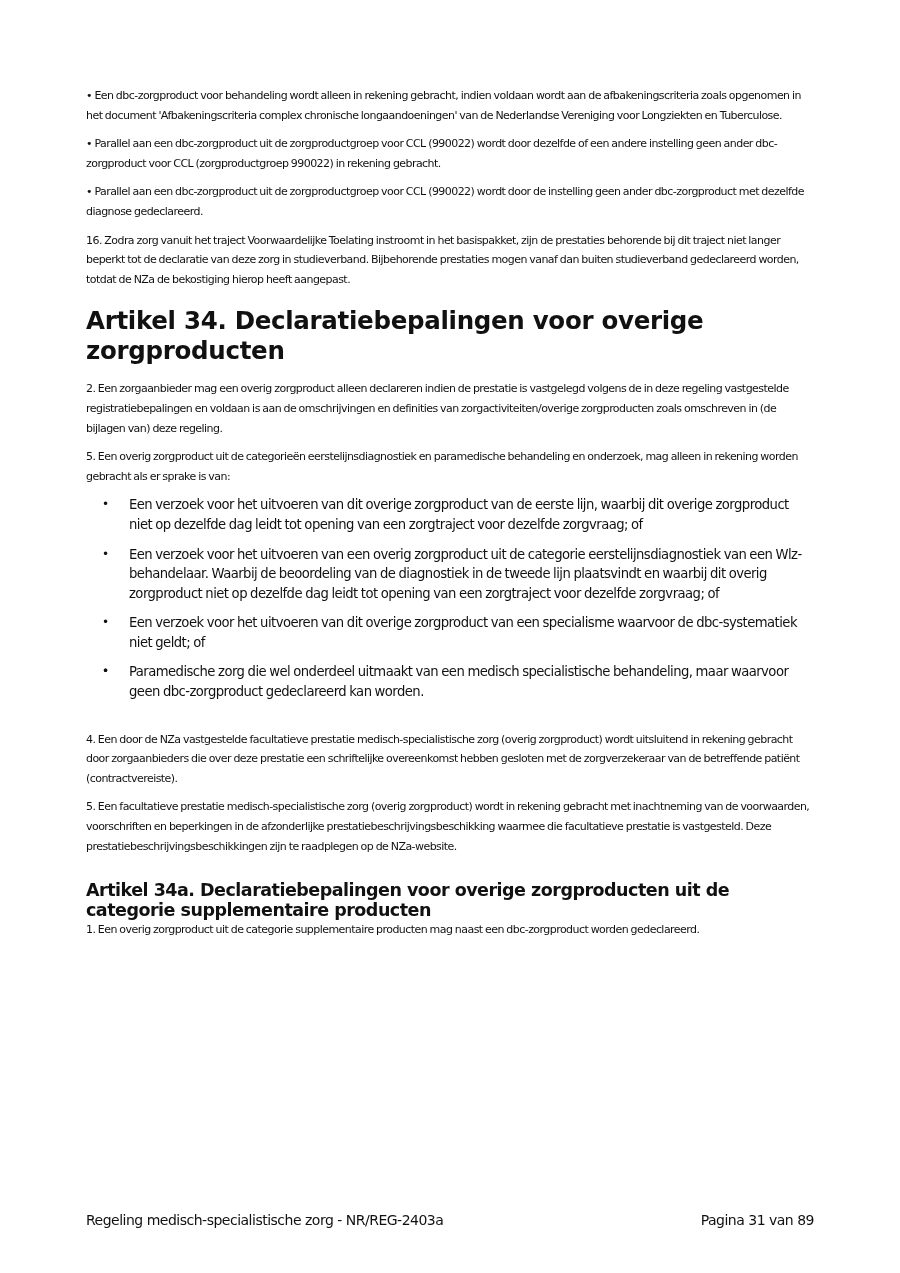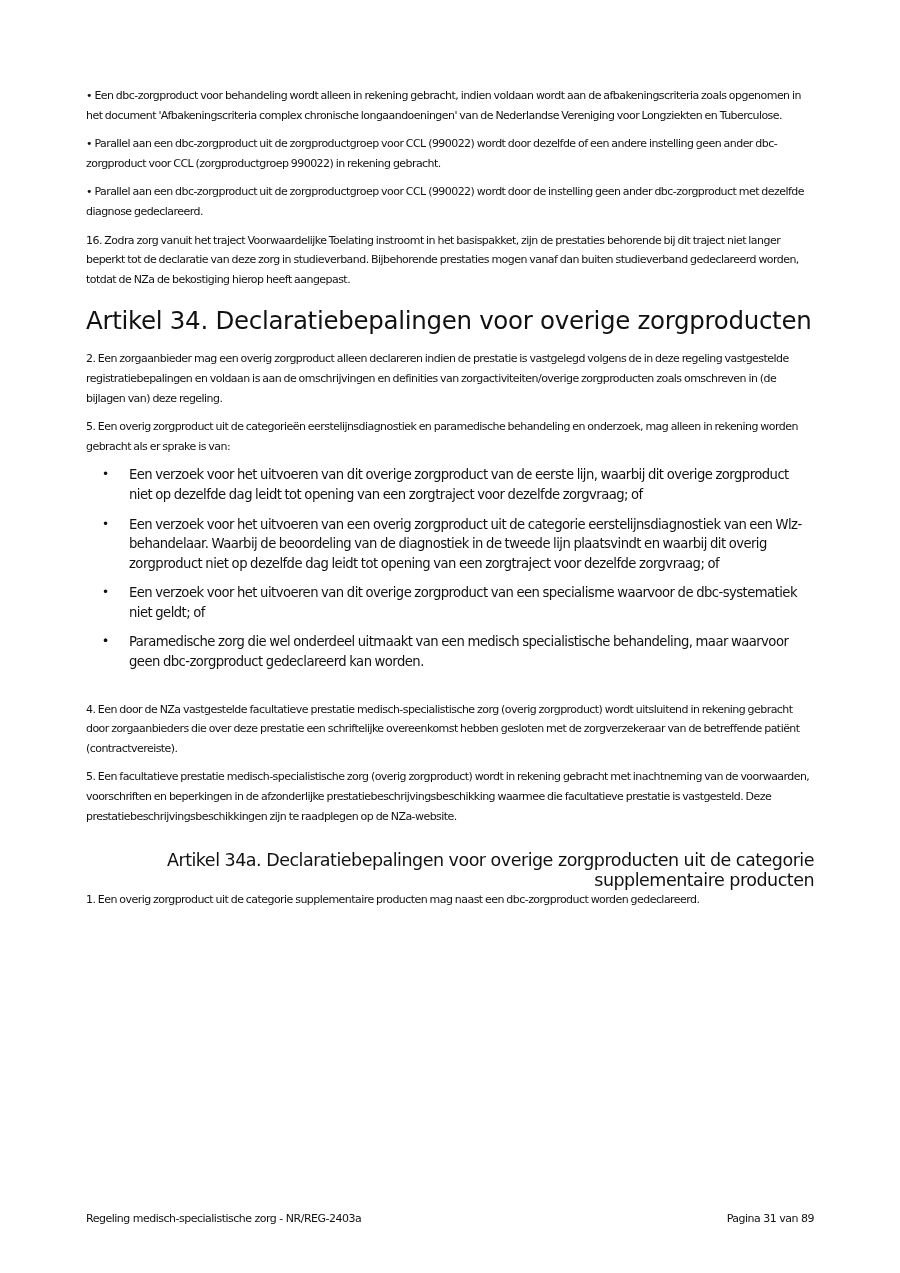--- a/index.html
+++ b/index.html
@@ -8,38 +8,38 @@
       font-family: "DejaVu Sans", "Liberation Sans", sans-serif;
       color: #111111;
     }
     .page { position: absolute; left: 86px; top: 86px; width: 728px; }
     p.para {
       margin: 0 0 9px 0;
       font-size: 11px; line-height: 19.6px;
       letter-spacing: -0.55px; word-spacing: -0.5px;
     }
     h2.art {
-      font-weight: normal; font-size: 24.5px; line-height: 30px;
+      font-weight: bold; font-size: 24.5px; line-height: 30px;
       margin: 17px 0 13px 0; letter-spacing: -0.3px;
     }
     h3.art {
-      font-weight: normal; font-size: 17.5px; line-height: 20px;
-      margin: 24px 0 0 0; letter-spacing: -0.5px; text-align: right;
+      font-weight: bold; font-size: 17.5px; line-height: 20px;
+      margin: 24px 0 0 0; letter-spacing: -0.5px;
     }
     ul.bul { list-style: none; margin: 8px 0 0 0; padding: 0; }
     ul.bul li {
       position: relative; padding-left: 43px; margin: 0 0 10px 0;
       font-size: 13.2px; line-height: 19.6px;
       letter-spacing: -0.55px; word-spacing: -0.5px;
     }
     ul.bul li .dot { position: absolute; left: 16px; top: 0; font-size: 12px; }
     .gap { height: 18px; }
     .footer {
       position: absolute; left: 86px; top: 1212px; width: 728px;
-      font-size: 11px; letter-spacing: -0.5px;
+      font-size: 14px; letter-spacing: -0.5px;
       display: flex; justify-content: space-between;
     }
   </style>
 </head>
 <body>
 
 <div class="page">
   <p class="para">• Een dbc-zorgproduct voor behandeling wordt alleen in rekening gebracht, indien voldaan wordt aan de afbakeningscriteria zoals opgenomen in het document 'Afbakeningscriteria complex chronische longaandoeningen' van de Nederlandse Vereniging voor Longziekten en Tuberculose.</p>
   <p class="para">• Parallel aan een dbc-zorgproduct uit de zorgproductgroep voor CCL (990022) wordt door dezelfde of een andere instelling geen ander dbc-zorgproduct voor CCL (zorgproductgroep 990022) in rekening gebracht.</p>
   <p class="para">• Parallel aan een dbc-zorgproduct uit de zorgproductgroep voor CCL (990022) wordt door de instelling geen ander dbc-zorgproduct met dezelfde diagnose gedeclareerd.</p>

